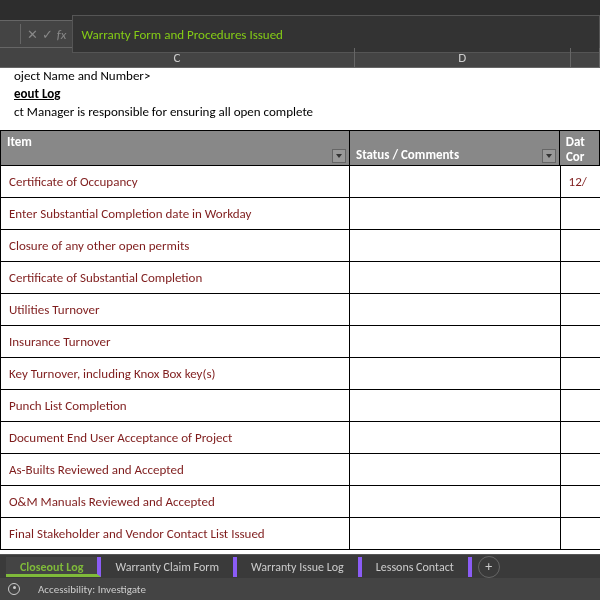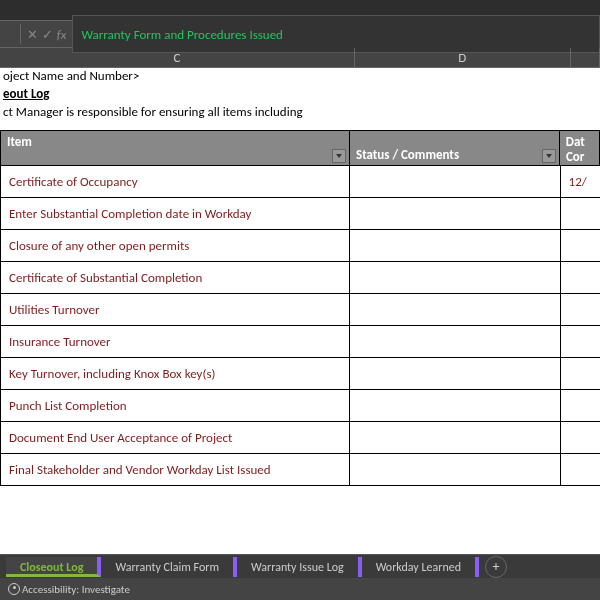--- a/index.html
+++ b/index.html
@@ -38,21 +38,21 @@
   align-items: center;
   padding: 0 6px;
   gap: 4px;
   color: #888;
   font-size: 13px;
 }
 .fb-icons span { cursor: default; }
 .fb-input {
   flex: 1;
   background: #333;
-  color: #22c55e;
+  color: #84cc16;
   padding: 18px 8px;
   font-size: 13px;
   height: 21px;
   display: flex;
   align-items: center;
   border: 1px solid #555;
 }
 .col-headers {
   display: flex;
   height: 20px;
@@ -68,21 +68,21 @@
 }
 .ch-c { width: 362px; }
 .ch-d { width: 220px; }
 .ch-e { width: 30px; }
 .sheet-area {
   background: #fff;
   height: 490px;
   overflow: hidden;
 }
 .info-rows {
-  padding-left: 3px;
+  padding-left: 14px;
 }
 .info-row {
   height: 18px;
   font-size: 13px;
   color: #000;
   white-space: nowrap;
   overflow: hidden;
 }
 .info-row.bold { font-weight: bold; text-decoration: underline; }
 .spacer-row { height: 8px; }
@@ -187,21 +187,21 @@
   font-size: 14px;
 }
 .status-bar {
   display: flex;
   align-items: center;
   height: 22px;
   background: #444;
   color: #ccc;
   font-size: 11px;
   padding: 0 8px;
-  gap: 2px;
+  gap: 18px;
 }
 .acc-icon {
   display: inline-block;
   width: 12px; height: 12px;
   border-radius: 50%;
   border: 1px solid #ccc;
   position: relative;
 }
 .acc-icon::after {
   content: '';
@@ -231,21 +231,21 @@
 <div class="col-headers">
   <div class="ch-cell ch-c">C</div>
   <div class="ch-cell ch-d">D</div>
   <div class="ch-cell ch-e"></div>
 </div>
 
 <div class="sheet-area">
   <div class="info-rows">
     <div class="info-row">oject Name and Number&gt;</div>
     <div class="info-row bold">eout Log</div>
-    <div class="info-row">ct Manager is responsible for ensuring all items including</div>
+    <div class="info-row">ct Manager is responsible for ensuring all open complete</div>
     <div class="spacer-row"></div>
   </div>
 
   <div class="table-header">
     <div class="th-cell th-item">
       <span>Item</span>
       <div class="filter-btn"></div>
     </div>
     <div class="th-cell th-status">
       <span>Status / Comments</span>
@@ -296,34 +296,44 @@
         <div class="dr-cell dr-item">Punch List Completion</div>
         <div class="dr-cell dr-status"></div>
         <div class="dr-cell dr-date"></div>
       </div>
       <div class="data-row">
         <div class="dr-cell dr-item">Document End User Acceptance of Project</div>
         <div class="dr-cell dr-status"></div>
         <div class="dr-cell dr-date"></div>
       </div>
       <div class="data-row">
-        <div class="dr-cell dr-item">Final Stakeholder and Vendor Workday List Issued</div>
+        <div class="dr-cell dr-item">As-Builts Reviewed and Accepted</div>
+        <div class="dr-cell dr-status"></div>
+        <div class="dr-cell dr-date"></div>
+      </div>
+      <div class="data-row">
+        <div class="dr-cell dr-item">O&amp;M Manuals Reviewed and Accepted</div>
+        <div class="dr-cell dr-status"></div>
+        <div class="dr-cell dr-date"></div>
+      </div>
+      <div class="data-row">
+        <div class="dr-cell dr-item">Final Stakeholder and Vendor Contact List Issued</div>
         <div class="dr-cell dr-status"></div>
         <div class="dr-cell dr-date"></div>
       </div>
     </div>
 </div>
 
 <div class="bottom-bar">
   <div class="tabs-row">
     <div id="tabs-container" style="display:flex">
         <div class="sheet-tab active">Closeout Log</div>
         <div class="sheet-tab">Warranty Claim Form</div>
         <div class="sheet-tab">Warranty Issue Log</div>
-        <div class="sheet-tab">Workday Learned</div>
+        <div class="sheet-tab">Lessons Contact</div>
       </div>
     <div class="new-sheet">+</div>
   </div>
   <div class="status-bar">
     <span class="acc-icon"></span>
     <span>Accessibility: Investigate</span>
   </div>
 </div>
 
 </body></html>

